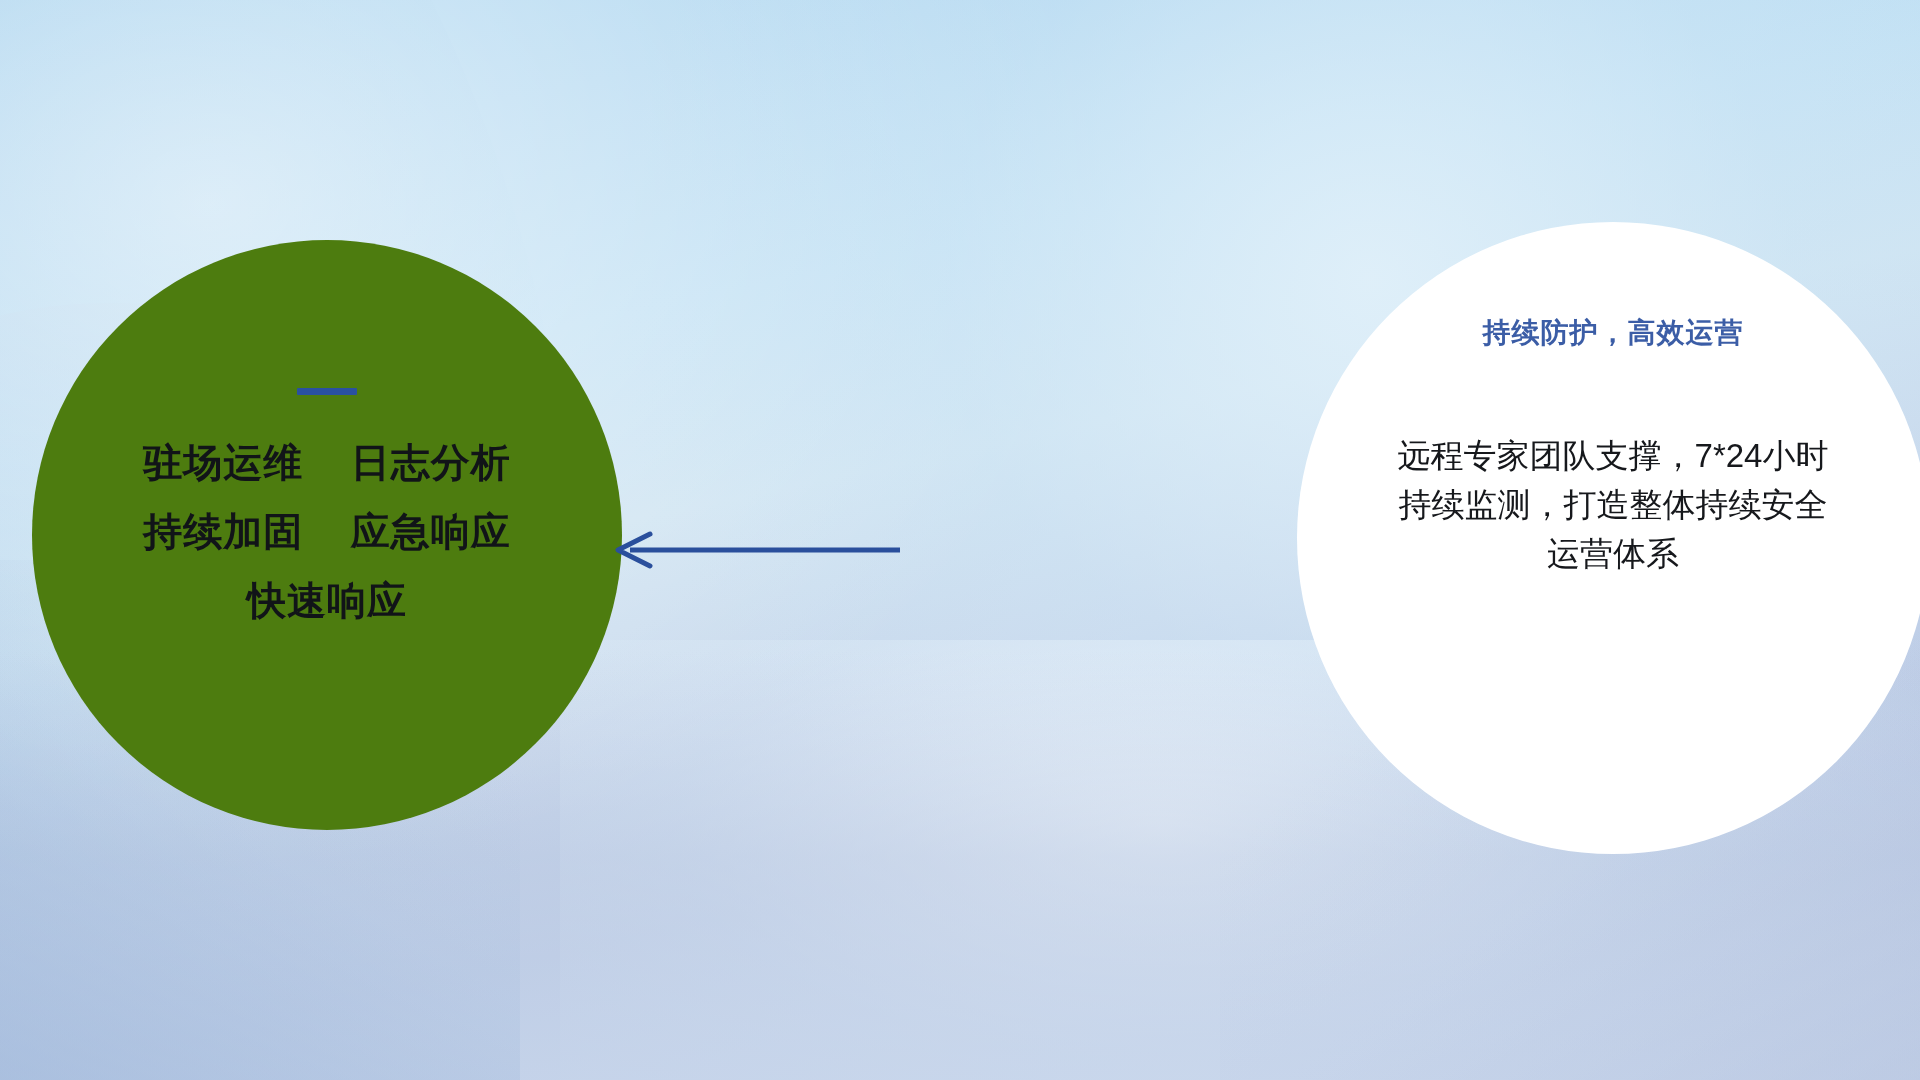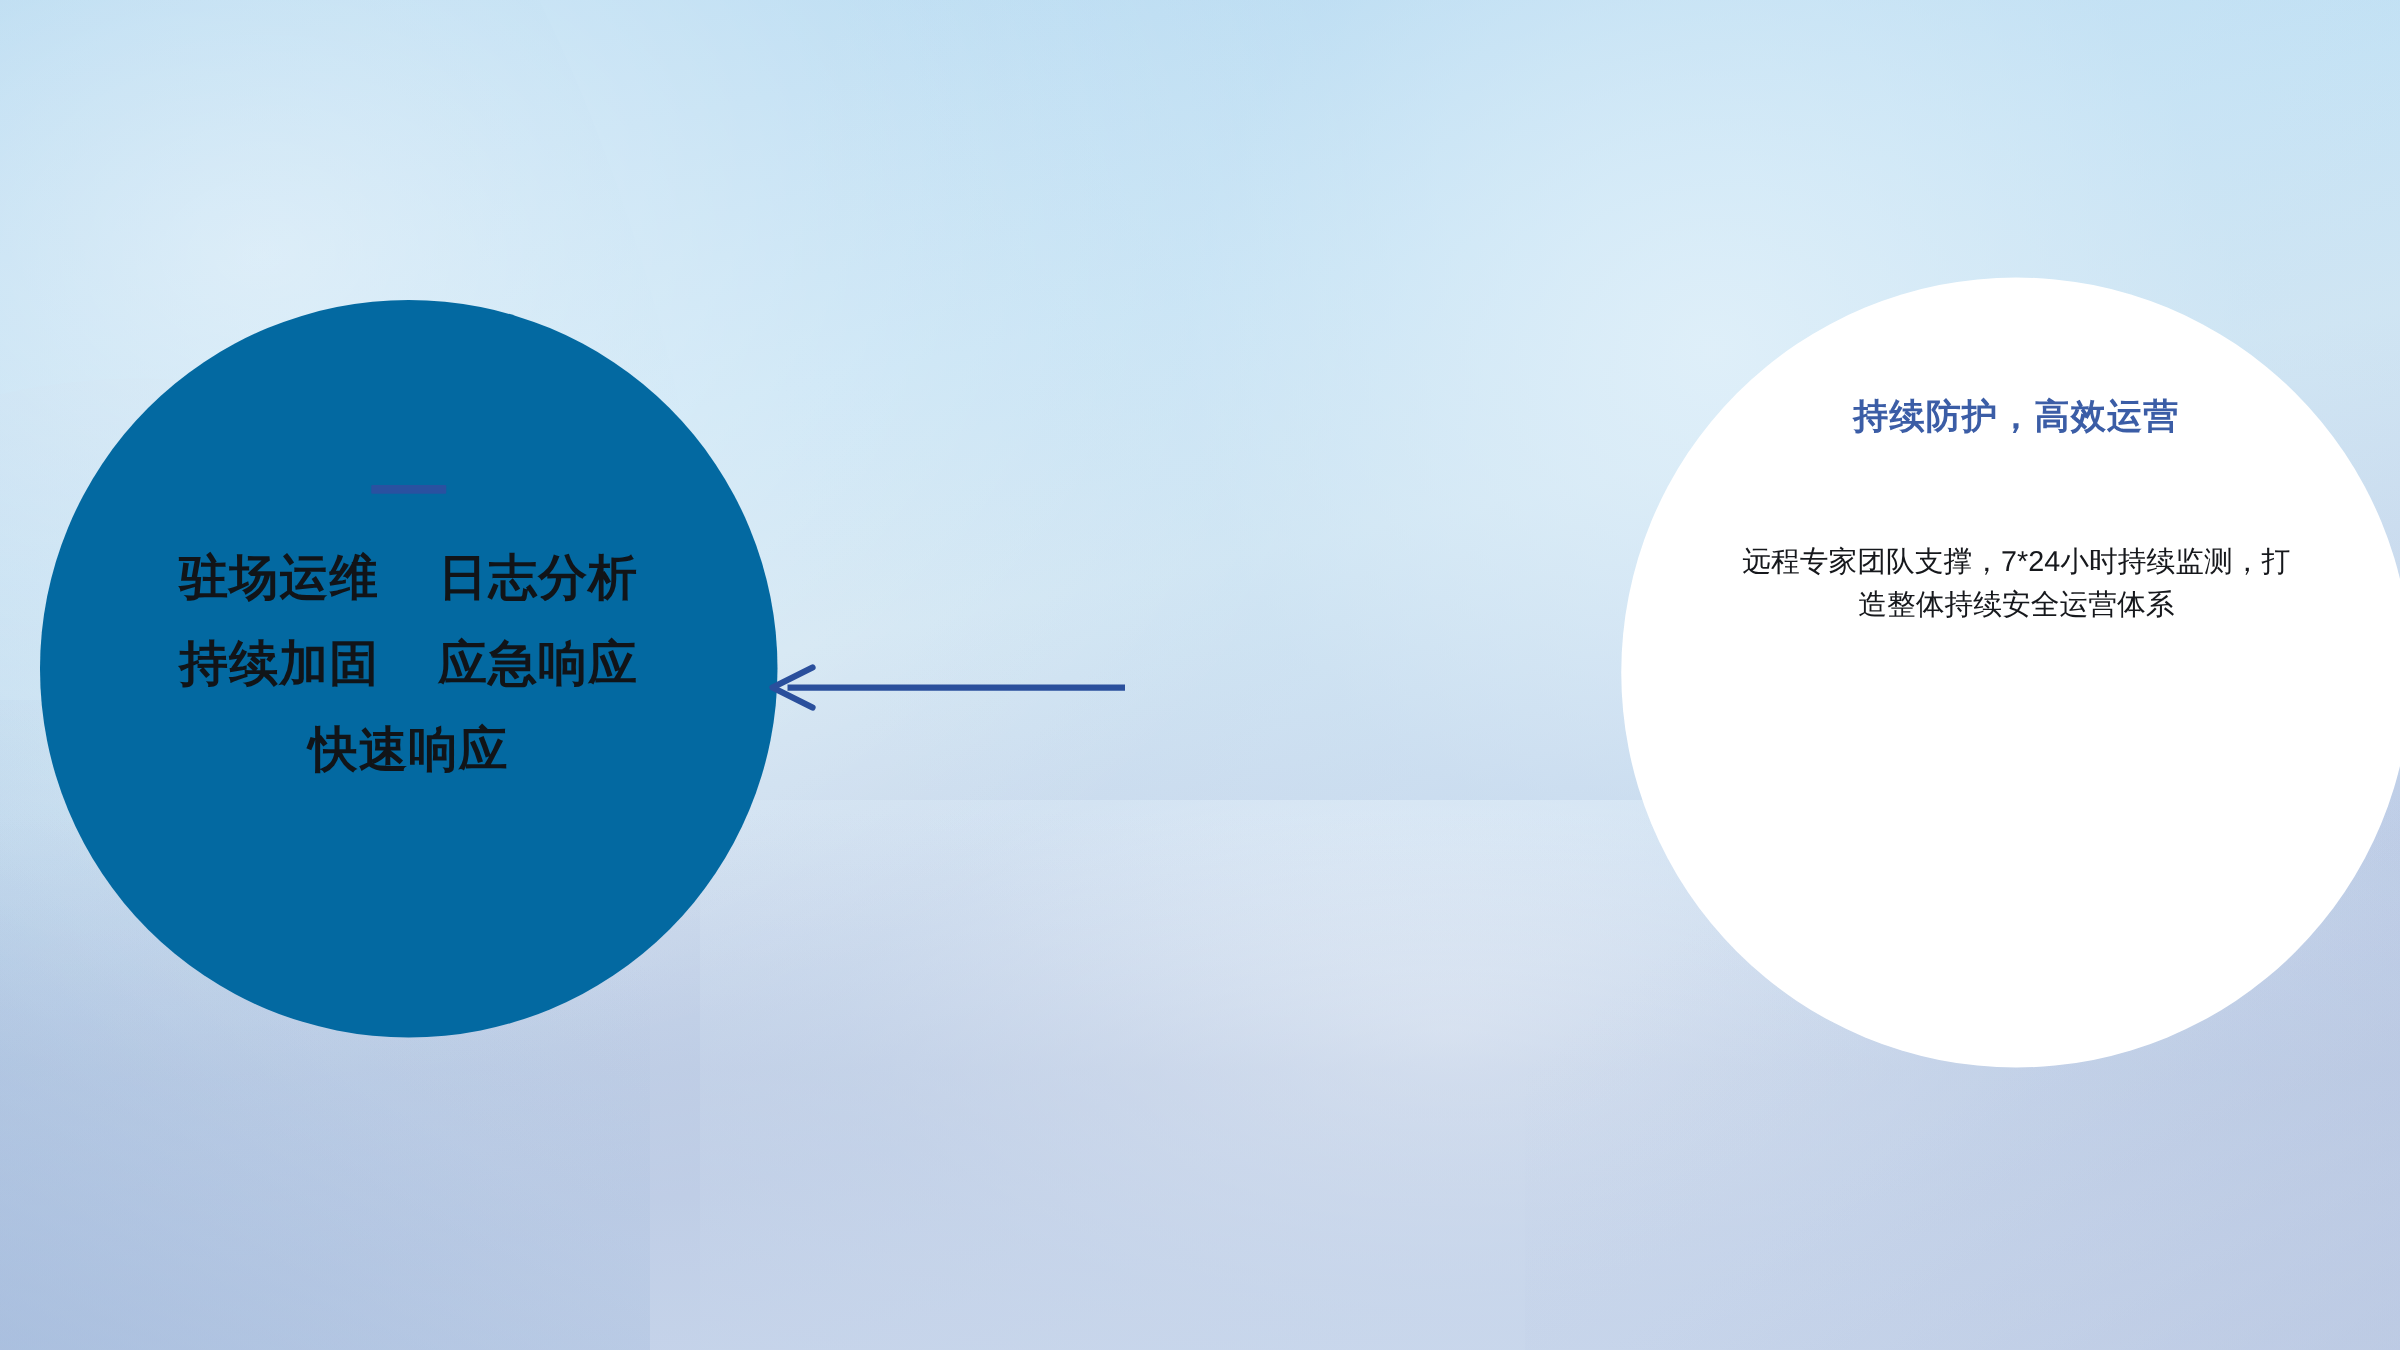--- a/index.html
+++ b/index.html
@@ -103,21 +103,21 @@
 
   
   .circle {
     position: absolute;
     border-radius: 50%;
     box-sizing: border-box;
   }
   .circle-left {
     left: 32px; top: 240px;
     width: 590px; height: 590px;
-    background: #0369a1;
+    background: #4d7c0f;
     display: flex;
     flex-direction: column;
     align-items: center;
     justify-content: flex-start;
     padding-top: 148px;
   }
   .circle-mid {
     left: 900px; top: 258px;
     width: 530px; height: 530px;
     background: #5171ac;
@@ -185,21 +185,21 @@
   .right-title {
     font-size: 28px;
     font-weight: 700;
     color: #3b5da6;
     letter-spacing: 1px;
     white-space: nowrap;
   }
   .right-body {
     margin-top: 80px;
     width: 452px;
-    font-size: 23px;
+    font-size: 33px;
     line-height: 1.48;
     color: #16181c;
     text-align: center;
   }
 
   
   .arrow-wrap {
     position: absolute;
     left: 600px; top: 522px;
     width: 300px; height: 56px;

